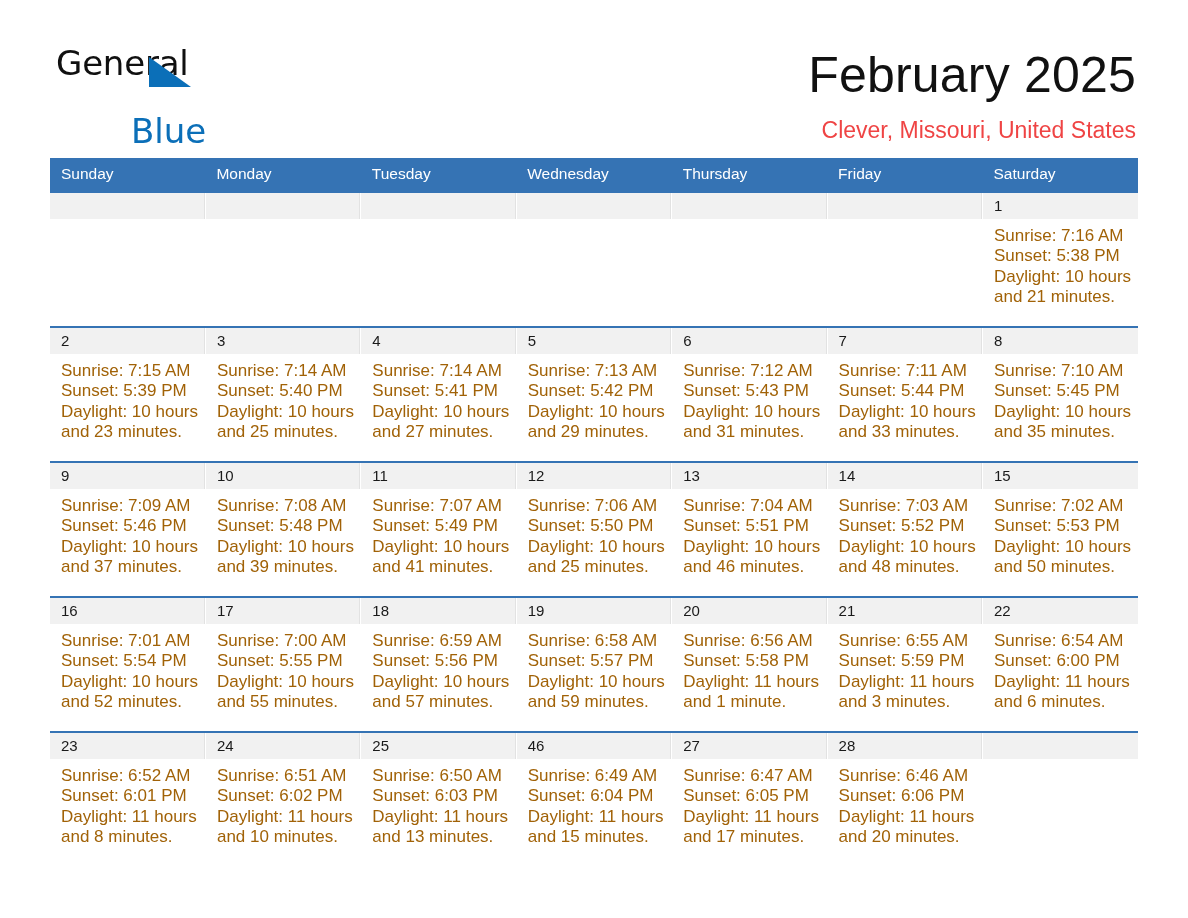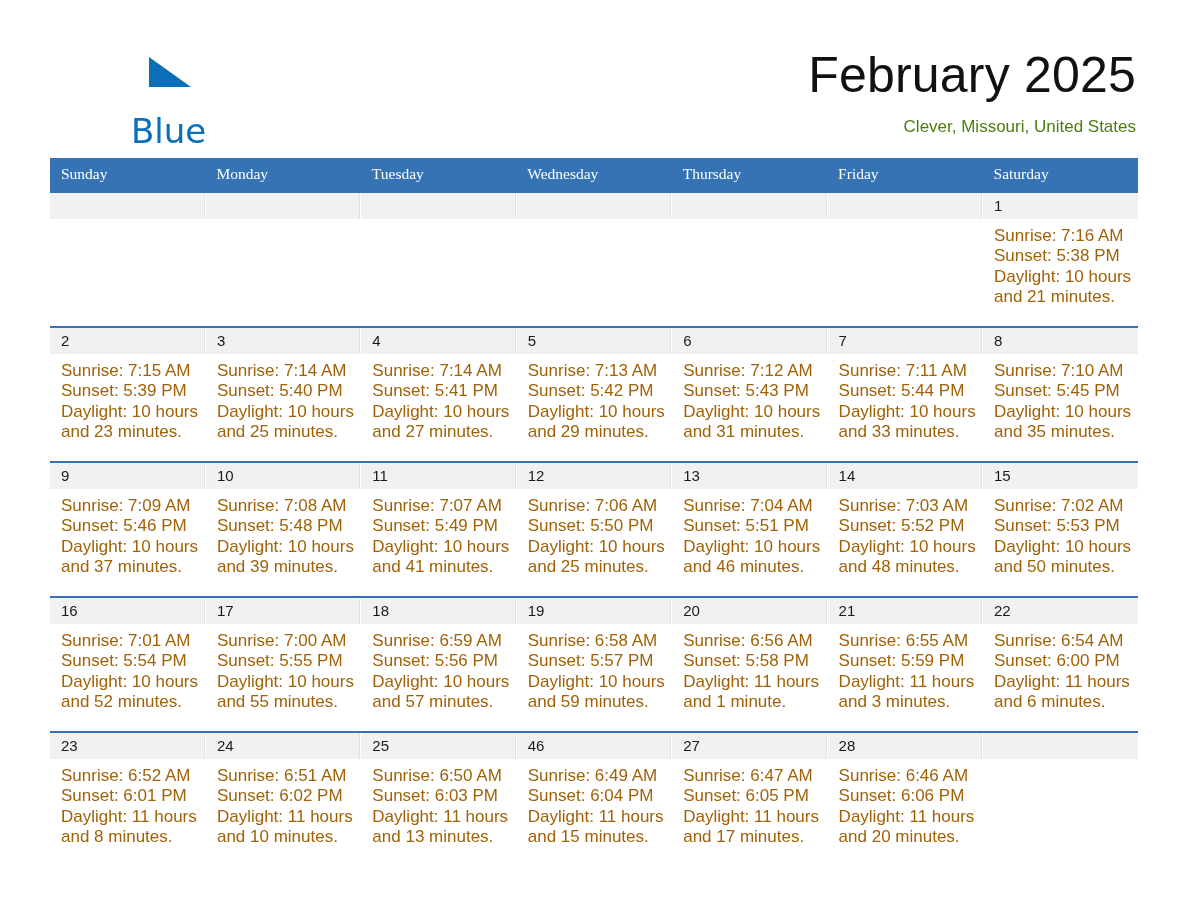--- a/index.html
+++ b/index.html
@@ -68,23 +68,23 @@
   }
   .cal-title {
     font-size: 50px;
     font-weight: 400;
     color: #111111;
     letter-spacing: 0.2px;
     line-height: 1.1;
     margin: 0;
   }
   .cal-subtitle {
-    font-size: 17px;
+    font-size: 23px;
     font-weight: 400;
-    color: #4d7c0f;
+    color: #ef4444;
     margin: 15px 0 8px 0;
     line-height: 1.1;
   }
 
   
   .calendar {
     margin: 40px 50px 0 50px;
     width: 1088px;
   }
   table.cal {
@@ -94,21 +94,20 @@
   }
   table.cal th {
     background: #3573b4;
     color: #ffffff;
     font-size: 15.5px;
     font-weight: 400;
     text-align: left;
     padding: 7px 0 8px 11px;
     height: 30px;
     border: none;
-    font-family: Liberation Serif, serif;
   }
   table.cal td {
     vertical-align: top;
     padding: 0;
     border-top: 2px solid #3573b4;
     border-right: 1px solid #ffffff;
     width: 155.4px;
     height: 135px;
     background: #ffffff;
   }
@@ -135,20 +134,21 @@
   .info div { white-space: nowrap; }
 </style>
 </head>
 <body>
 
 <div class="page">
 
   <div class="topbar">
 
     <div class="logo">
+      <span class="logo-general">General</span>
       <span class="logo-tri"></span>
       <span class="logo-blue">Blue</span>
     </div>
 
     <div class="title-wrap">
       <h1 class="cal-title">February 2025</h1>
       <div class="cal-subtitle">Clever, Missouri, United States</div>
     </div>
 
   </div>

